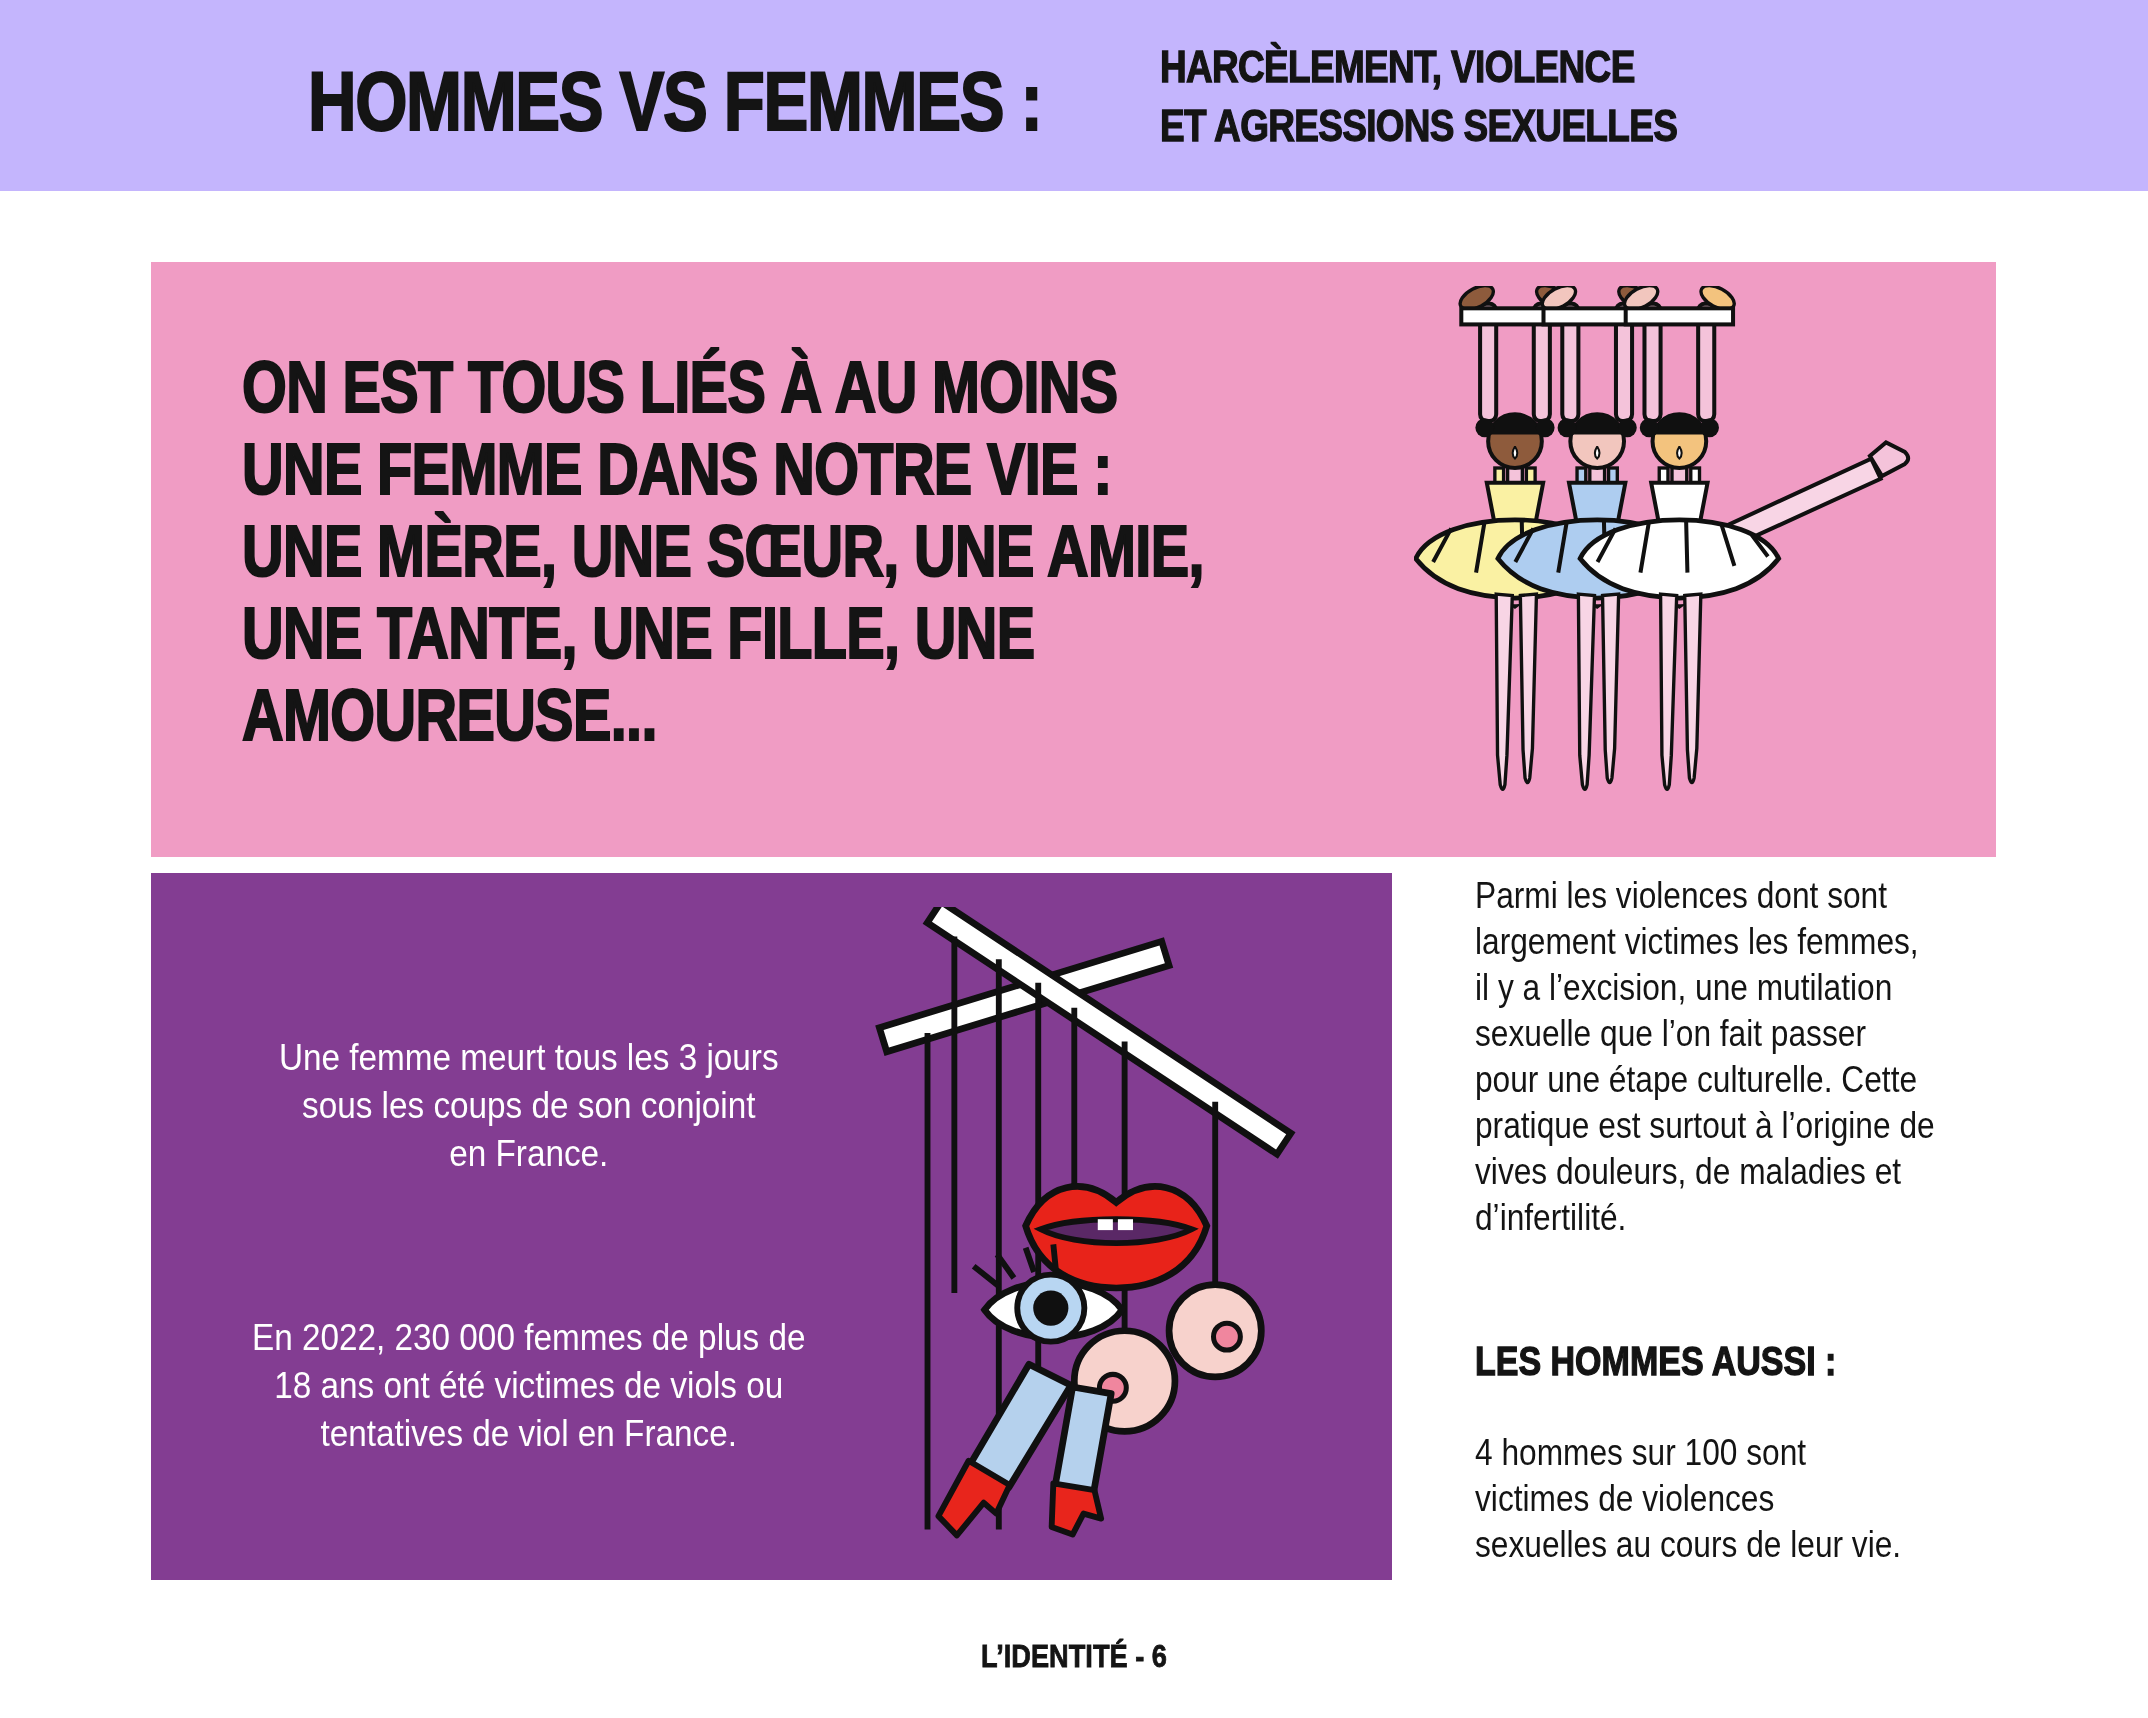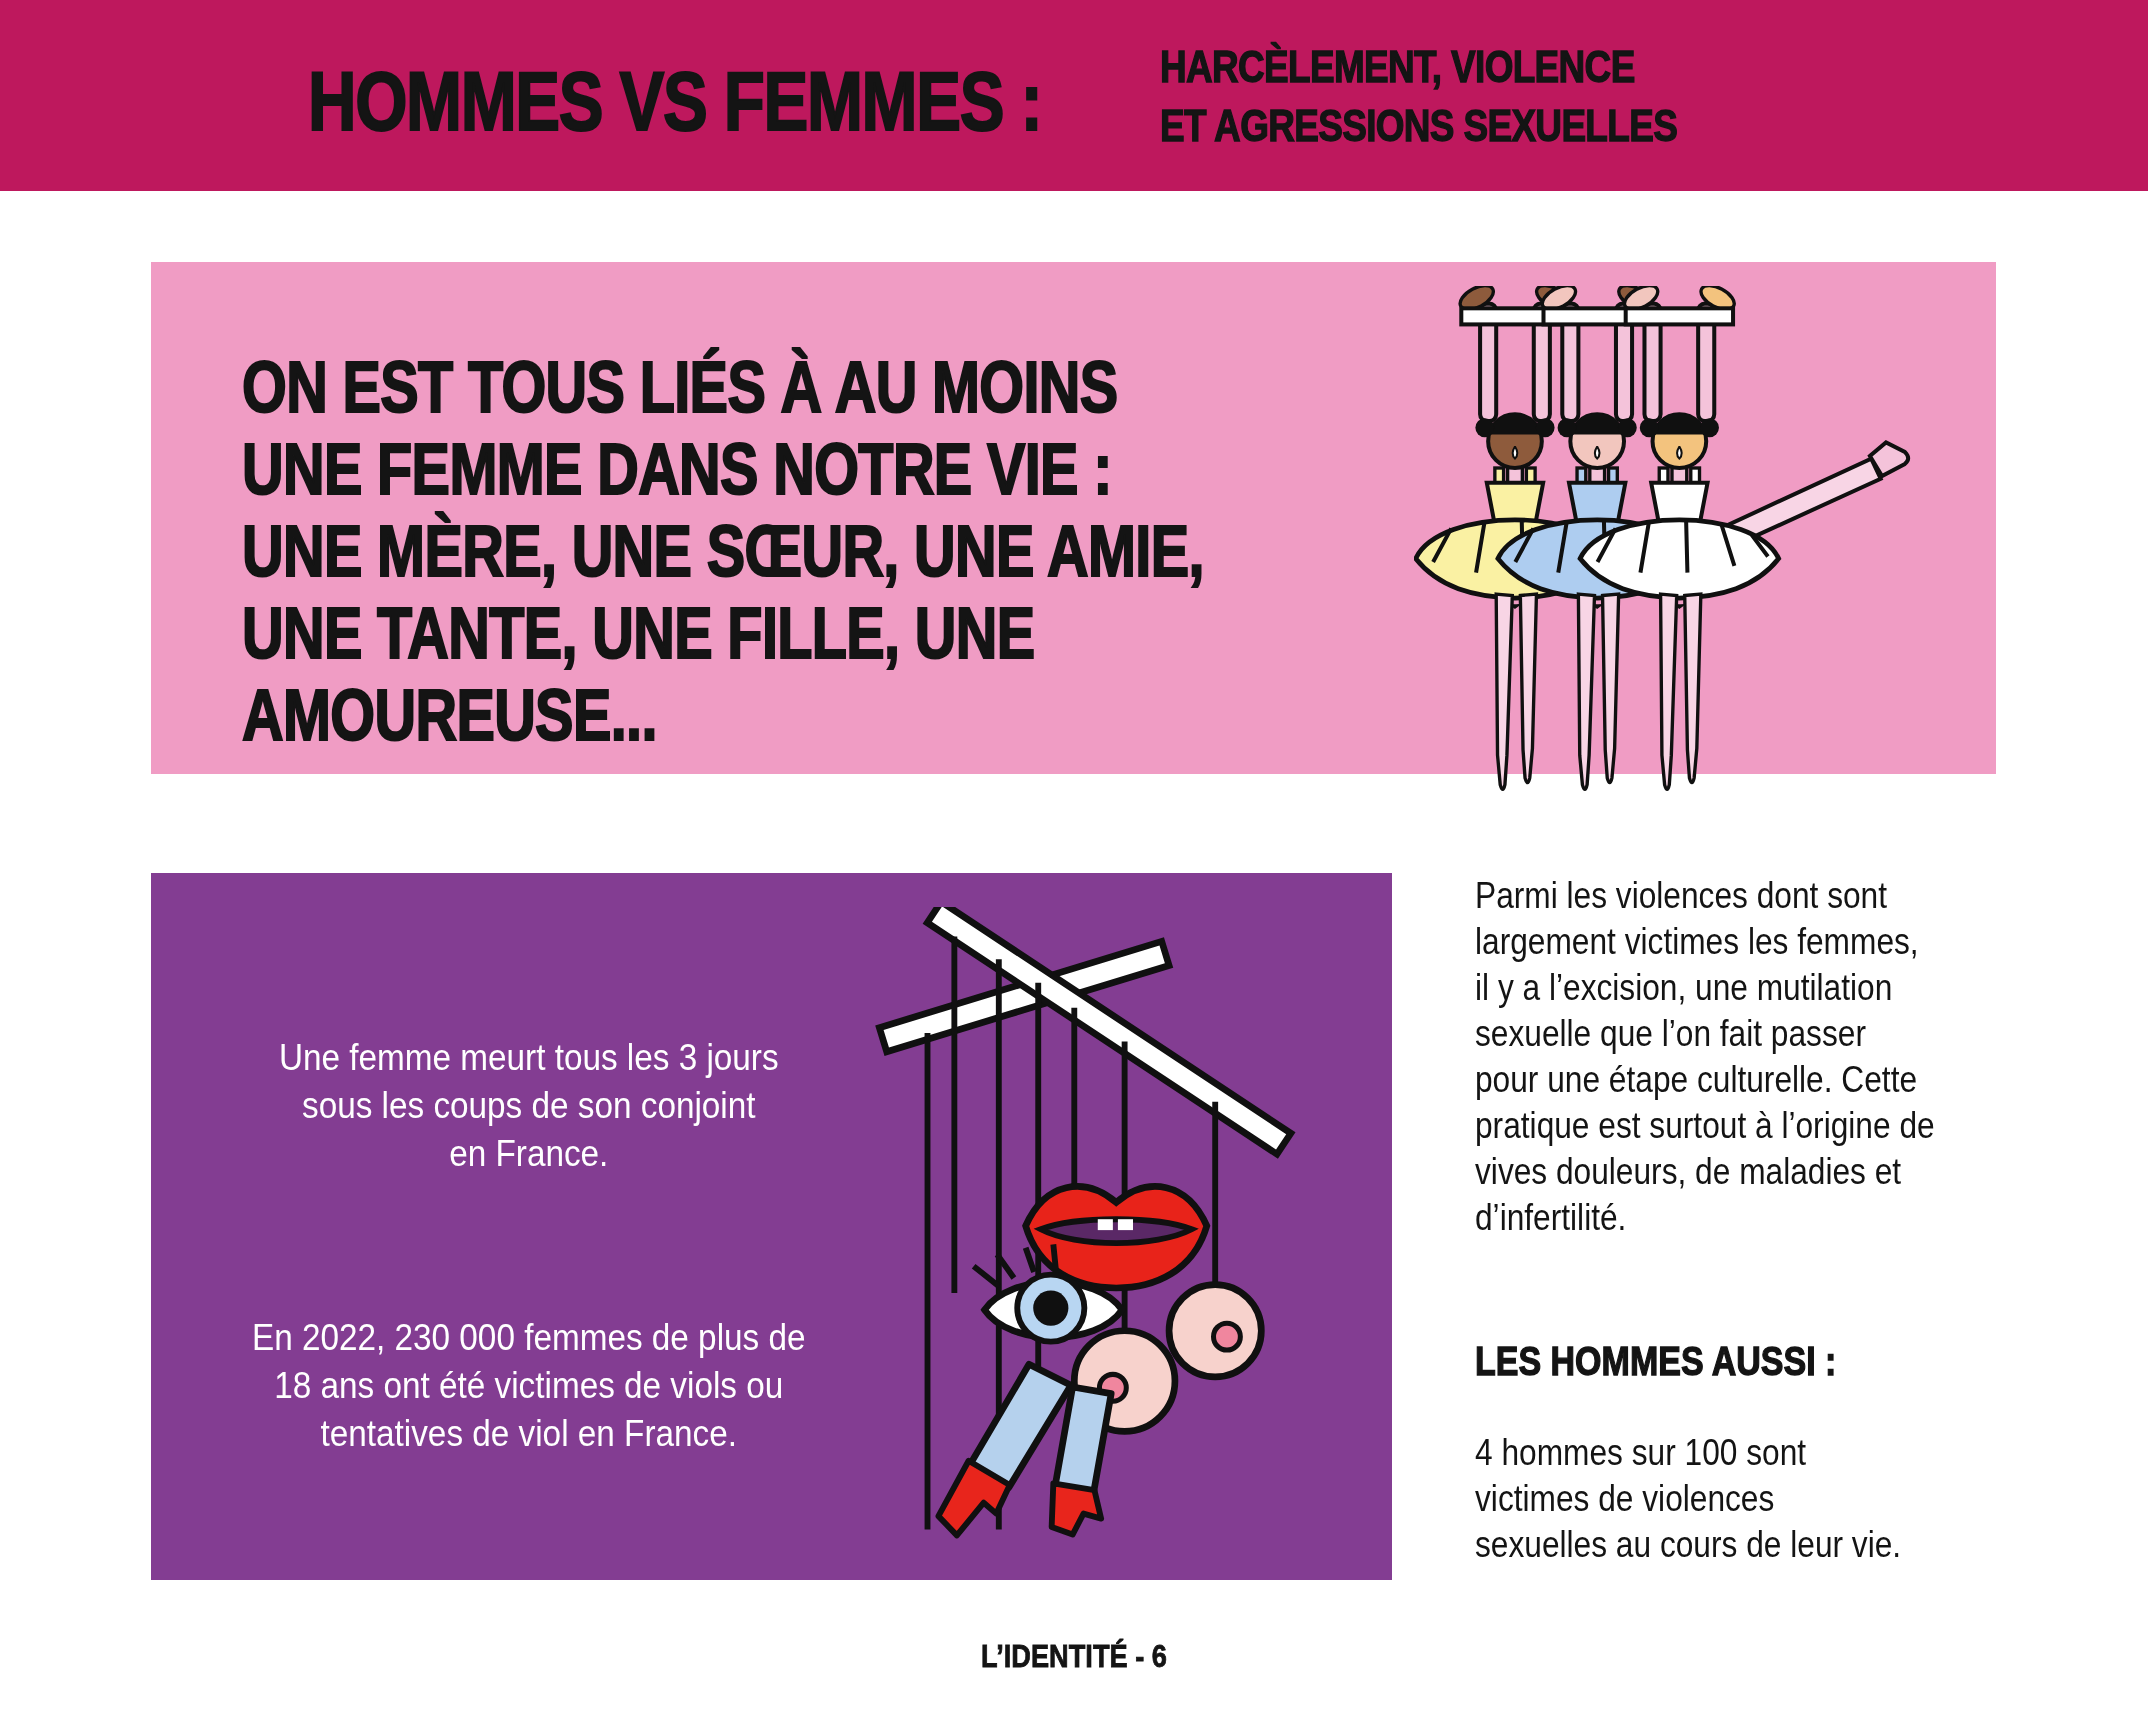--- a/index.html
+++ b/index.html
@@ -2,33 +2,33 @@
 <html style="font-size:13.4px"><head>
 <meta charset="utf-8">
 <style>
   html,body{margin:0;padding:0;}
   body{
     width:2148px;height:1718px;position:relative;background:#ffffff;
     font-family:"Liberation Sans", sans-serif;color:#141414;overflow:hidden;
   }
   .abs{position:absolute;}
   
-  #banner{left:0;top:0;width:2148px;height:191px;background:#be185d;}
+  #banner{left:0;top:0;width:2148px;height:191px;background:#c4b5fd;}
   .banner-title{
     left:308px;top:55px;font-size:84px;line-height:92px;font-weight:bold;
     letter-spacing:-1.7px;color:#141414;white-space:pre;
     transform:scaleX(0.80);transform-origin:0 0;-webkit-text-stroke:2.1px #141414;
   }
   .banner-subtitle{
     left:1160px;top:37px;font-size:44px;line-height:59px;font-weight:bold;
     letter-spacing:-0.8px;color:#141414;white-space:pre;
     transform:scaleX(0.84);transform-origin:0 0;-webkit-text-stroke:1.3px #141414;
   }
   
-  #hero-box{left:151px;top:262px;width:1845px;height:512px;background:#F09CC4;}
+  #hero-box{left:151px;top:262px;width:1845px;height:595px;background:#F09CC4;}
   .hero-text{
     left:91px;top:84px;font-size:72px;line-height:82px;font-weight:bold;
     letter-spacing:-0.8px;color:#141414;white-space:pre;
     transform:scaleX(0.80);transform-origin:0 0;-webkit-text-stroke:2.1px #141414;
   }
   .hero-illustration{left:1263px;top:23.5px;width:571px;height:520px;}
   
   #purple-box{left:151px;top:873px;width:1241px;height:707px;background:#833D92;overflow:hidden;text-align:center;}
   .purple-text{
     left:38px;top:65px;width:755px;color:#ffffff;font-size:37px;line-height:48px;

